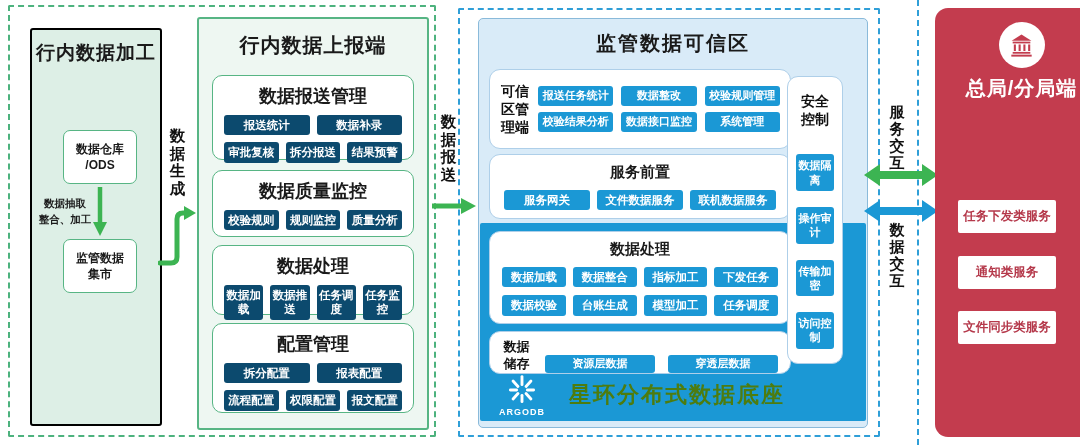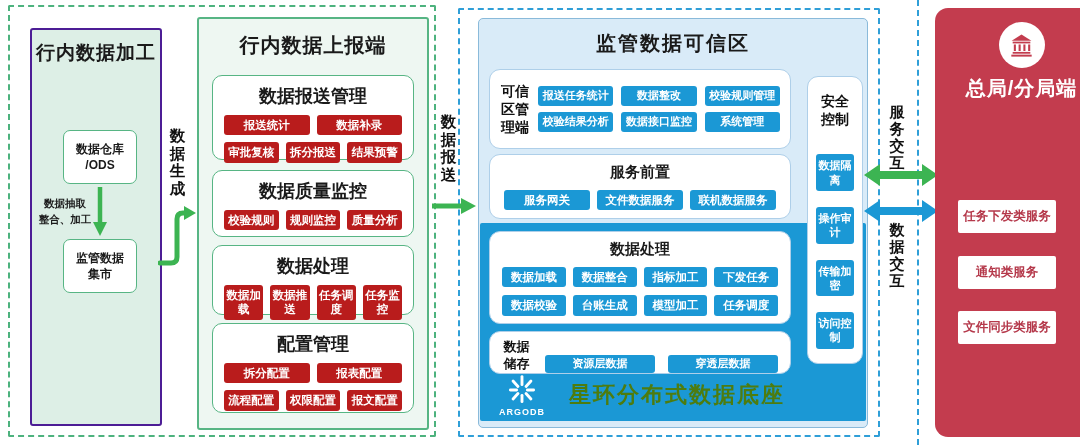--- a/index.html
+++ b/index.html
@@ -7,21 +7,21 @@
   body { font-family:"Liberation Sans",sans-serif; color:#1a1a1a; }
   #stage { position:relative; width:1080px; height:445px; background:#fff; overflow:hidden; }
 
   .zone { position:absolute; border:2px dashed #57b584; border-radius:2px; }
   #zone-green { left:8px; top:5px; width:428px; height:432px; border-color:#4db27e; }
   #zone-blue  { left:458px; top:8px; width:422px; height:429px; border-color:#2f9fd8; }
   #sep-line   { position:absolute; left:917px; top:0; height:445px; width:0; border-left:2px dashed #2f9fd8; }
 
   
   #panel1 { position:absolute; left:30px; top:28px; width:132px; height:398px;
-            background:#ddefe6; border:2px solid #4c1d95; border-radius:3px; }
+            background:#ddefe6; border:2px solid #000000; border-radius:3px; }
   .p1-title { text-align:center; margin-top:10px; font-size:19px; font-weight:bold; letter-spacing:1px; }
   .wbox { position:absolute; background:#fff; border:1px solid #57b584; border-radius:7px;
           display:flex; flex-direction:column; justify-content:center; align-items:center;
           font-weight:bold; font-size:12px; line-height:1.35; text-align:center; }
   #p1-box1 { left:31px; top:100px; width:74px; height:54px; }
   #p1-box2 { left:31px; top:209px; width:74px; height:54px; }
   #p1-etl  { position:absolute; left:1px; top:165px; width:64px; font-size:10.5px;
              font-weight:bold; text-align:center; line-height:1.55; }
   .abs-svg { position:absolute; }
 
@@ -41,21 +41,21 @@
          border:1.5px solid #57b584; border-radius:10px; }
   #sec0 { top:56px;  height:85px; }
   #sec1 { top:151px; height:67px; }
   #sec2 { top:226px; height:70px; }
   #sec3 { top:304px; height:90px; }
   .sec-title { text-align:center; font-size:18px; font-weight:bold; margin-top:8px; }
   .row { display:flex; gap:7px; margin:7px 11px 0; }
   .chip { flex:1; display:flex; align-items:center; justify-content:center; text-align:center;
           color:#fff; font-weight:bold; font-size:11.5px; border-radius:3px; padding:3px 2px;
           line-height:1.25; word-break:break-all; }
-  .g { background:#b91c1c; }
+  .g { background:#0c4a6e; }
   .b { background:#1b98d5; }
 
   
   #panel3 { position:absolute; left:478px; top:18px; width:390px; height:410px;
             background:#d9ebf8; border:1px solid #8abada; border-radius:5px; }
   .p3-title { text-align:center; margin-top:11px; font-size:20px; font-weight:bold; letter-spacing:2px; }
   #band { position:absolute; left:1px; right:1px; top:204px; bottom:6px; background:#1b98d5;
           border-radius:2px; z-index:1; }
   .bbox { position:absolute; background:#fff; border:1px solid #aecfe9; border-radius:11px; z-index:2; }
   #b-mgmt  { left:10px; top:50px;  width:302px; height:80px; display:flex; align-items:center; }
@@ -67,21 +67,21 @@
   #b-store .side-label { width:29px; margin-left:12px; font-size:13px; }
   .mgmt-grid { flex:1; margin:0 10px 0 7px; display:flex; flex-direction:column; gap:6px; }
   .mgmt-grid .row { margin:0; gap:8px; }
   .mgmt-grid .chip { font-size:11px; padding:3px 1px; }
   #b-front .sec-title, #b-proc .sec-title { font-size:15px; }
   #b-front .row { margin:8px 14px 0; }
   #b-proc .row  { margin:8px 12px 0; }
   .store-row { flex:1; display:flex; gap:13px; margin:0 12px 0 14px; }
   .store-row .chip { padding:2px 2px; font-size:11px; }
 
-  #b-sec { left:328px; top:57px; width:56px; height:288px; display:flex;
+  #b-sec { left:308px; top:57px; width:56px; height:288px; display:flex;
            flex-direction:column; align-items:center; }
   #b-sec .side-label { width:30px; margin-top:15px; font-size:14px; }
   .sec-chip { width:38px; margin-top:16px; display:flex; align-items:center; justify-content:center;
               text-align:center; color:#fff; font-weight:bold; font-size:11px; border-radius:3px;
               padding:4px 2px; line-height:1.3; word-break:break-all; background:#1b98d5; }
   .sec-chip.first { margin-top:26px; }
 
   #base-row { position:absolute; left:16px; top:354px; display:flex; align-items:center; z-index:2; }
   .argo { display:flex; flex-direction:column; align-items:center; width:54px; }
   .argo-text { color:#fff; font-size:9px; font-weight:bold; letter-spacing:1px; margin-top:0; }

